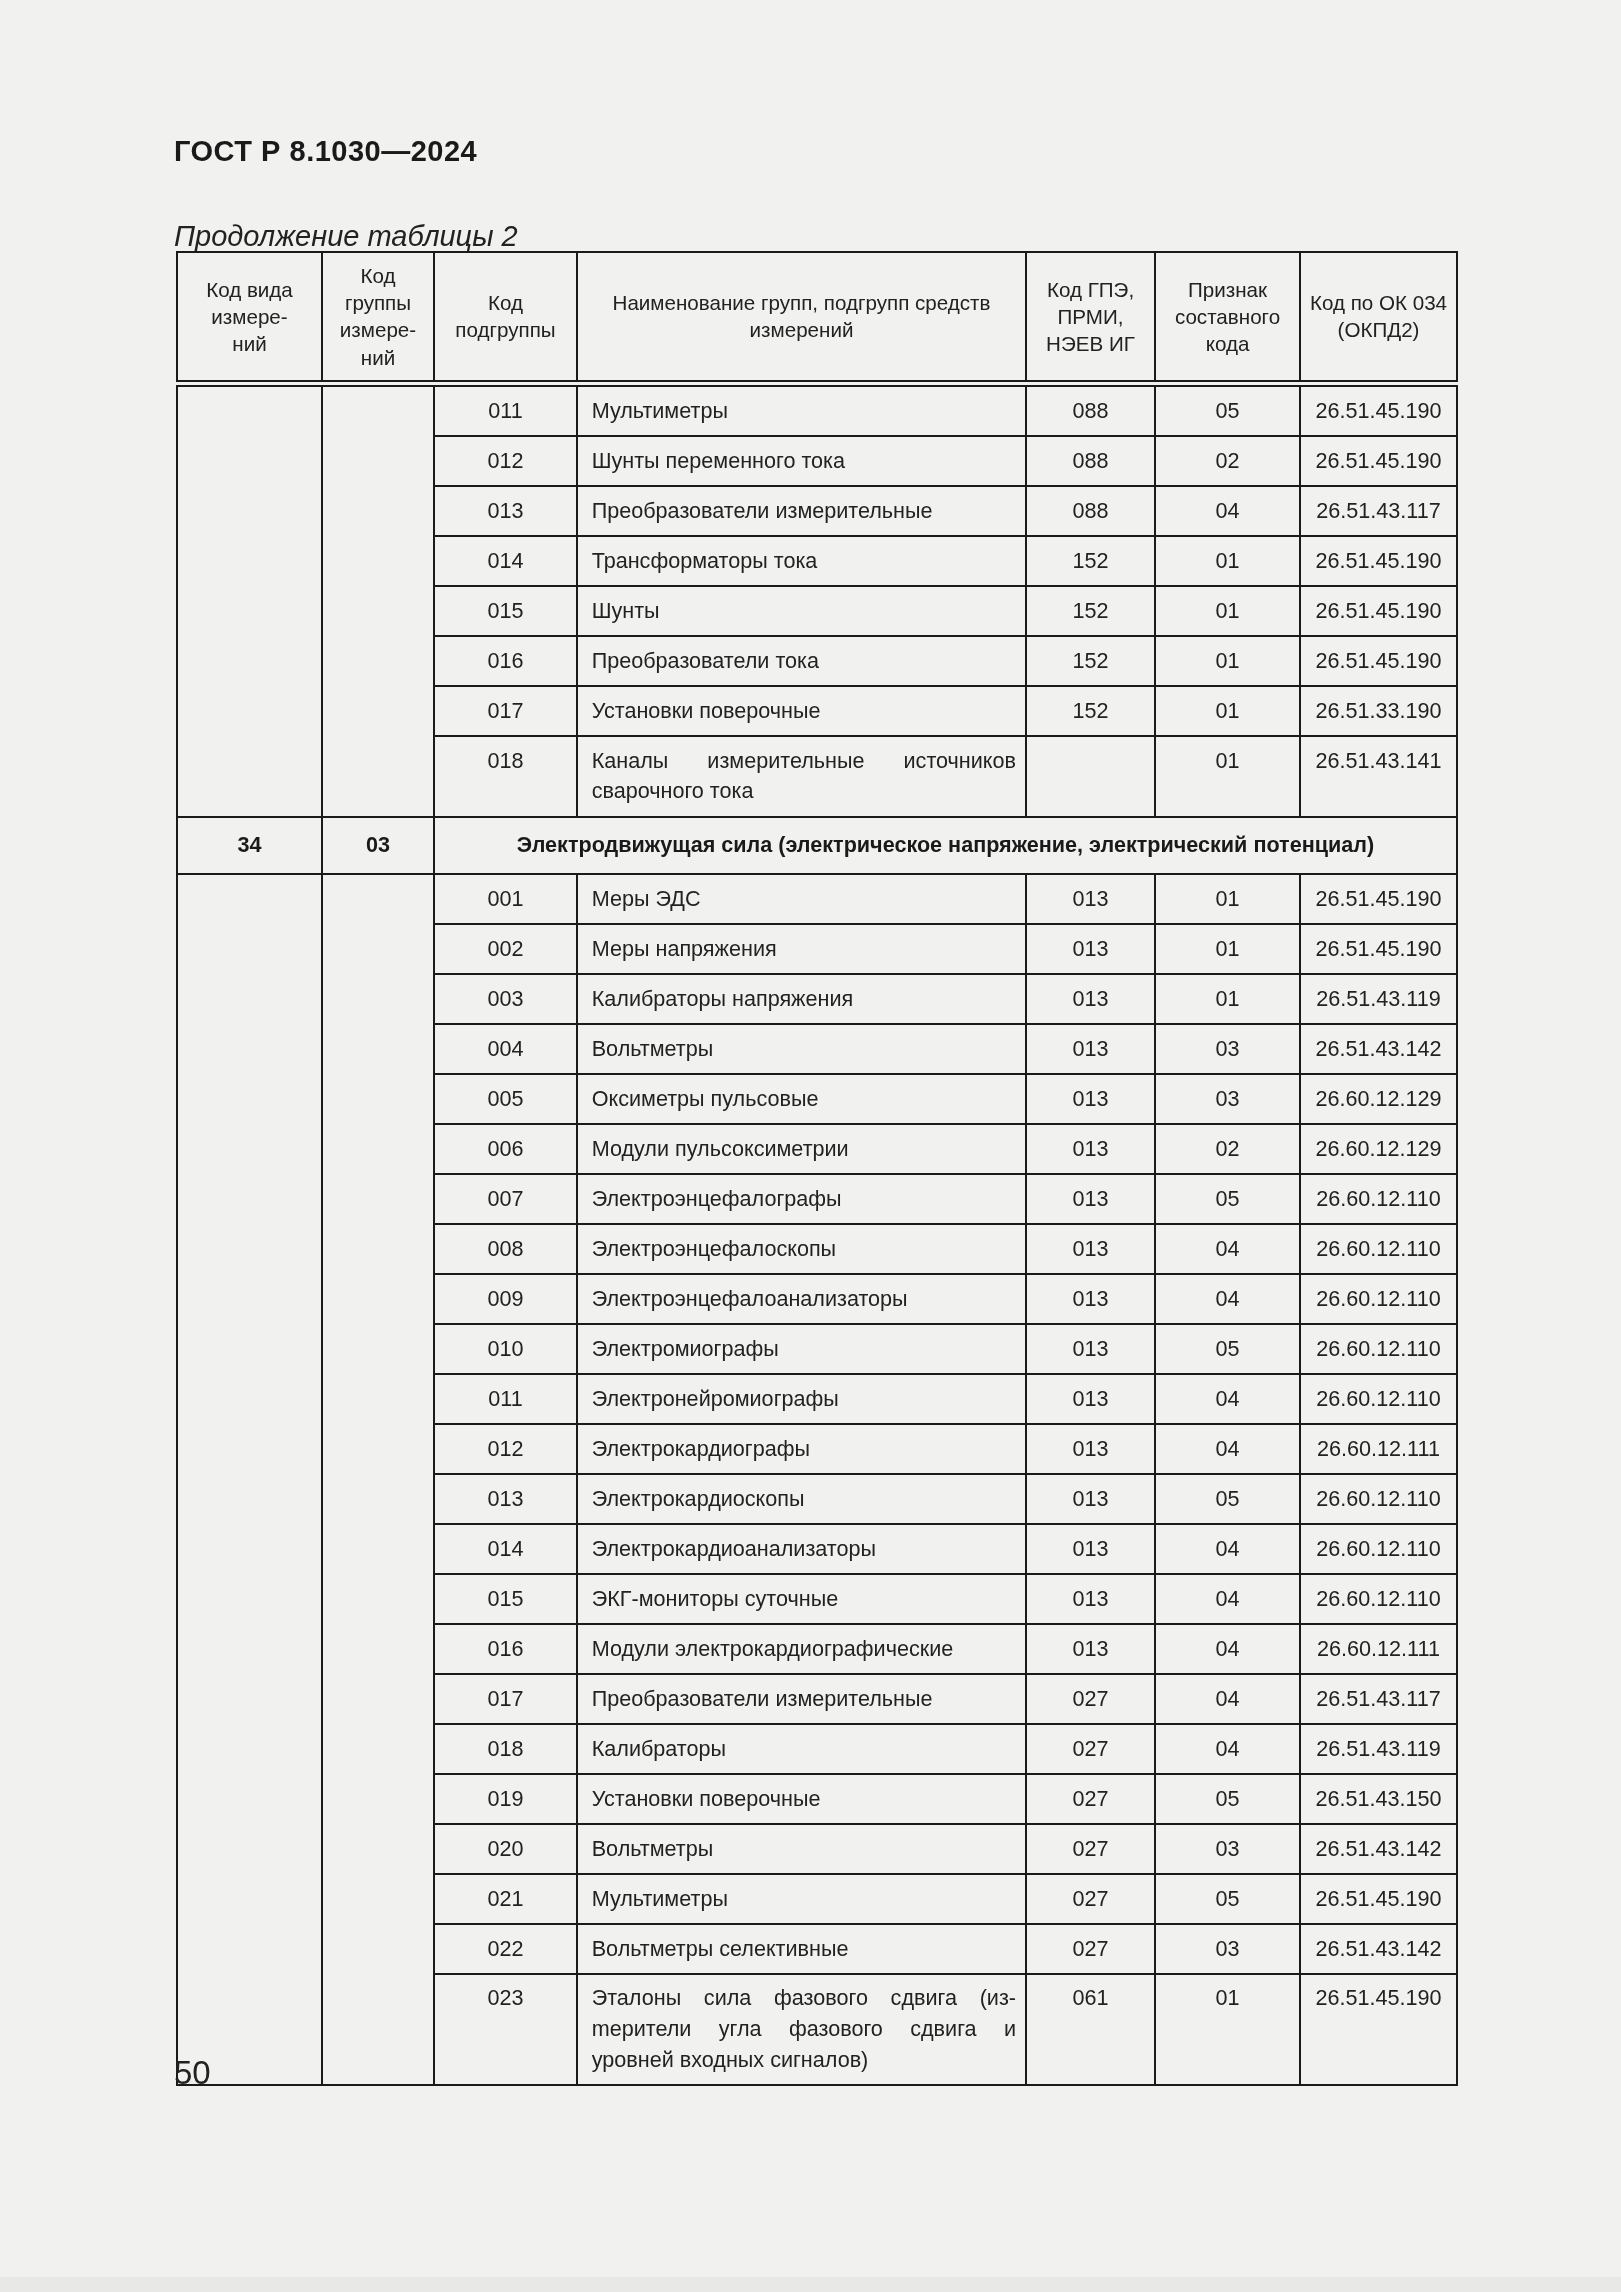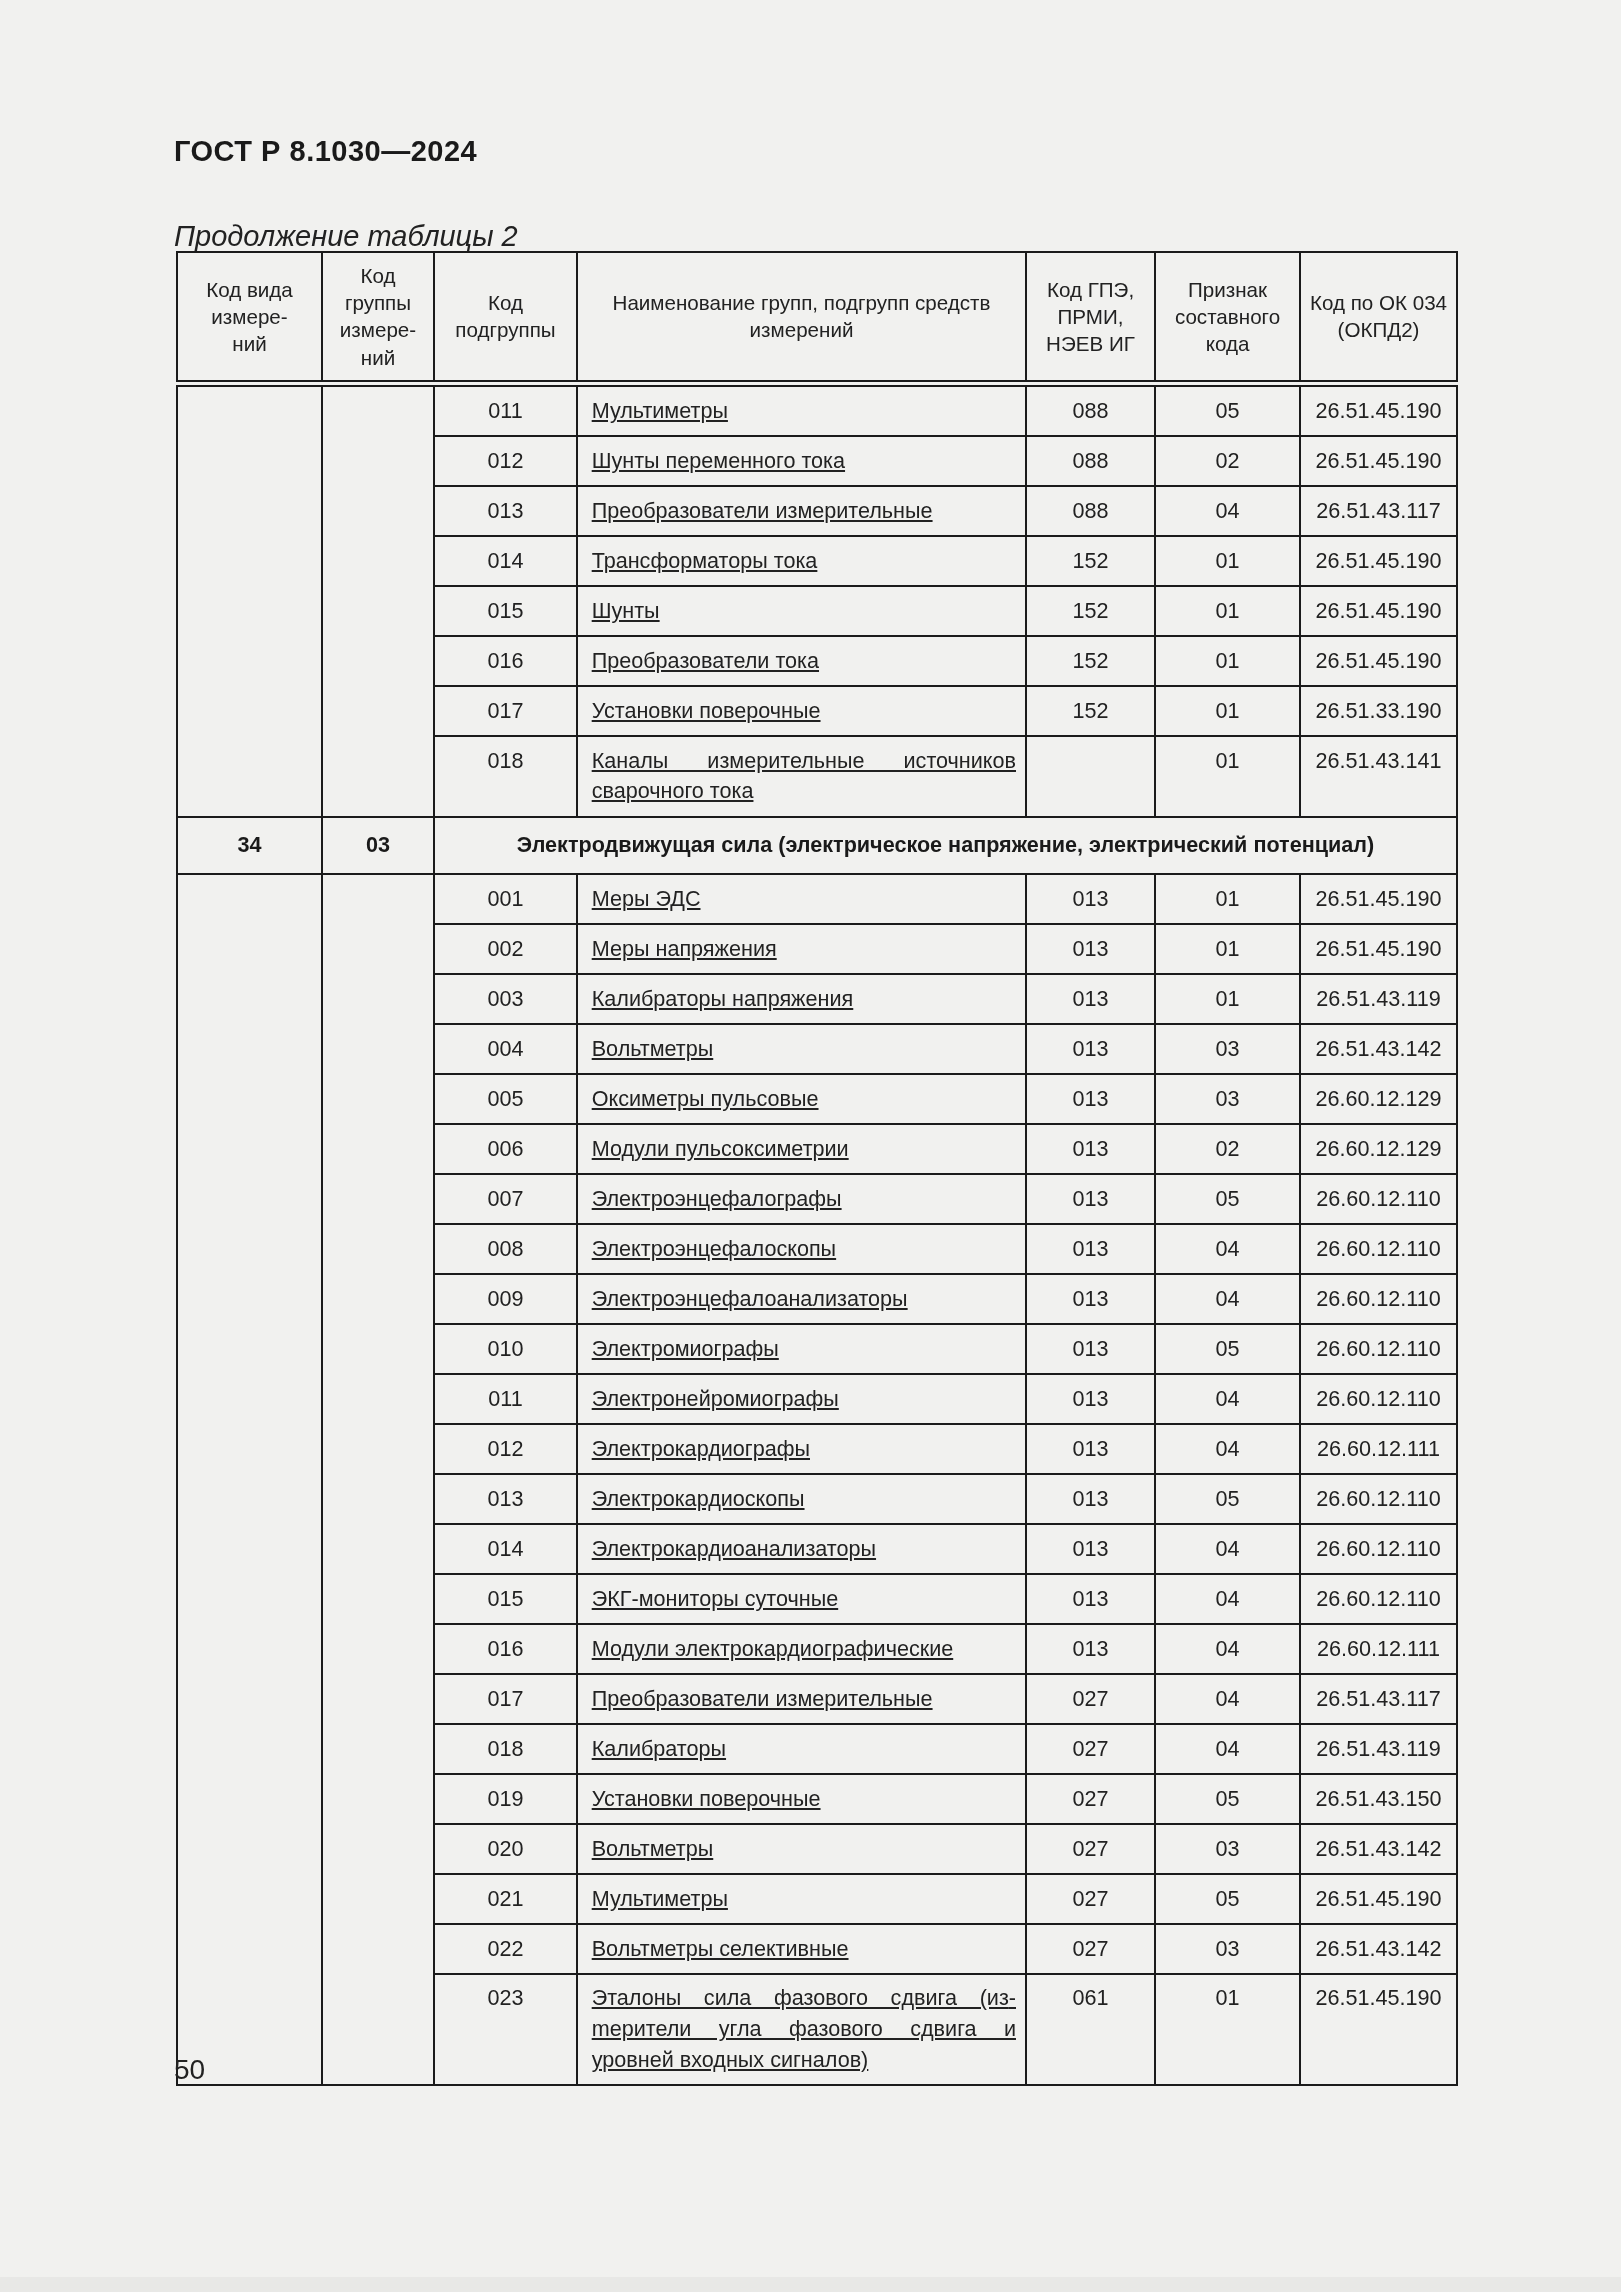--- a/index.html
+++ b/index.html
@@ -70,21 +70,20 @@
     line-height: 1.32;
     white-space: pre-line;
     border-bottom: 7.8px double #1b1b1b;
     padding: 3.9px 5.9px;
   }
   table.gost td.row-cell { height: 44px; }
   table.gost td.name {
     text-align: left;
     padding-left: 13.7px;
     padding-right: 9px;
-    text-decoration: underline;
   }
   table.gost tr.multiline td {
     vertical-align: top;
     padding-top: 8.8px;
     padding-bottom: 8.8px;
   }
   table.gost tr.multiline td.name {
     text-align: justify;
     line-height: 1.42;
   }
@@ -95,21 +94,21 @@
     height: 51px;
     font-weight: bold;
     color: #1a1a1a;
   }
   table.gost tr.section-row td.section-title {
   }
   .page-number {
     position: absolute;
     left: 174px;
     top: 2054px;
-    font-size: 28px;
+    font-size: 33px;
     color: #222;
   }
 </style>
 </head>
 <body>
 
 <div class="page">
 
   <div class="doc-code">ГОСТ Р 8.1030—2024</div>
 

